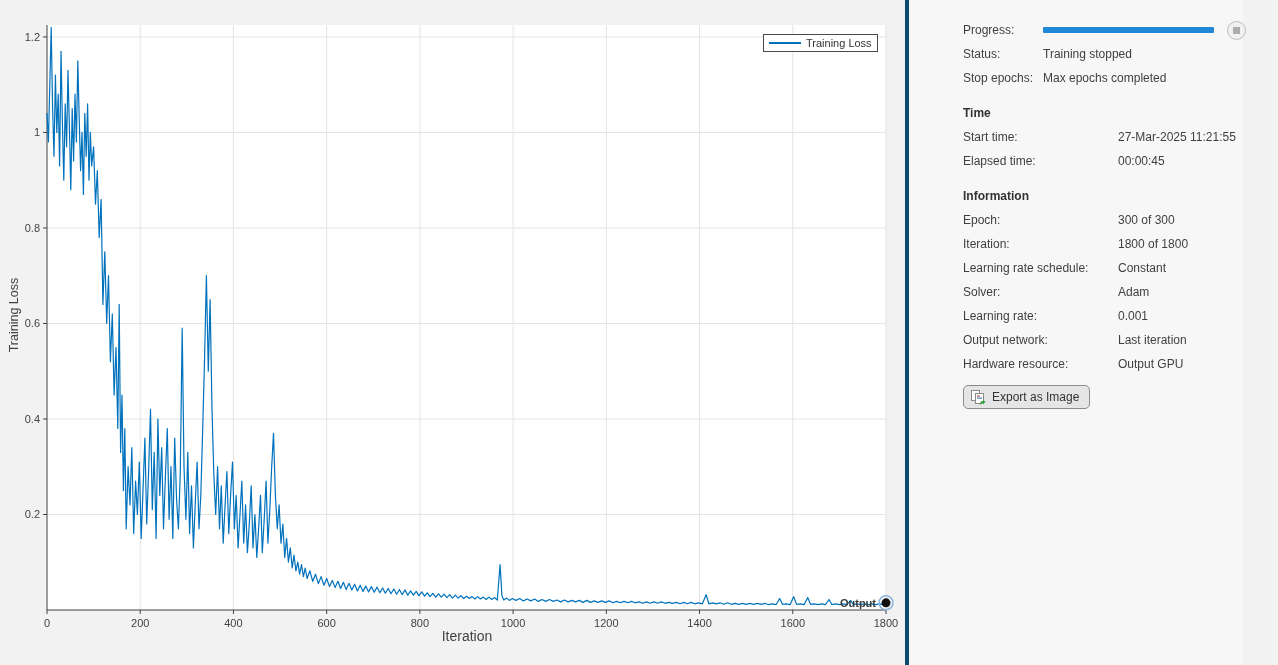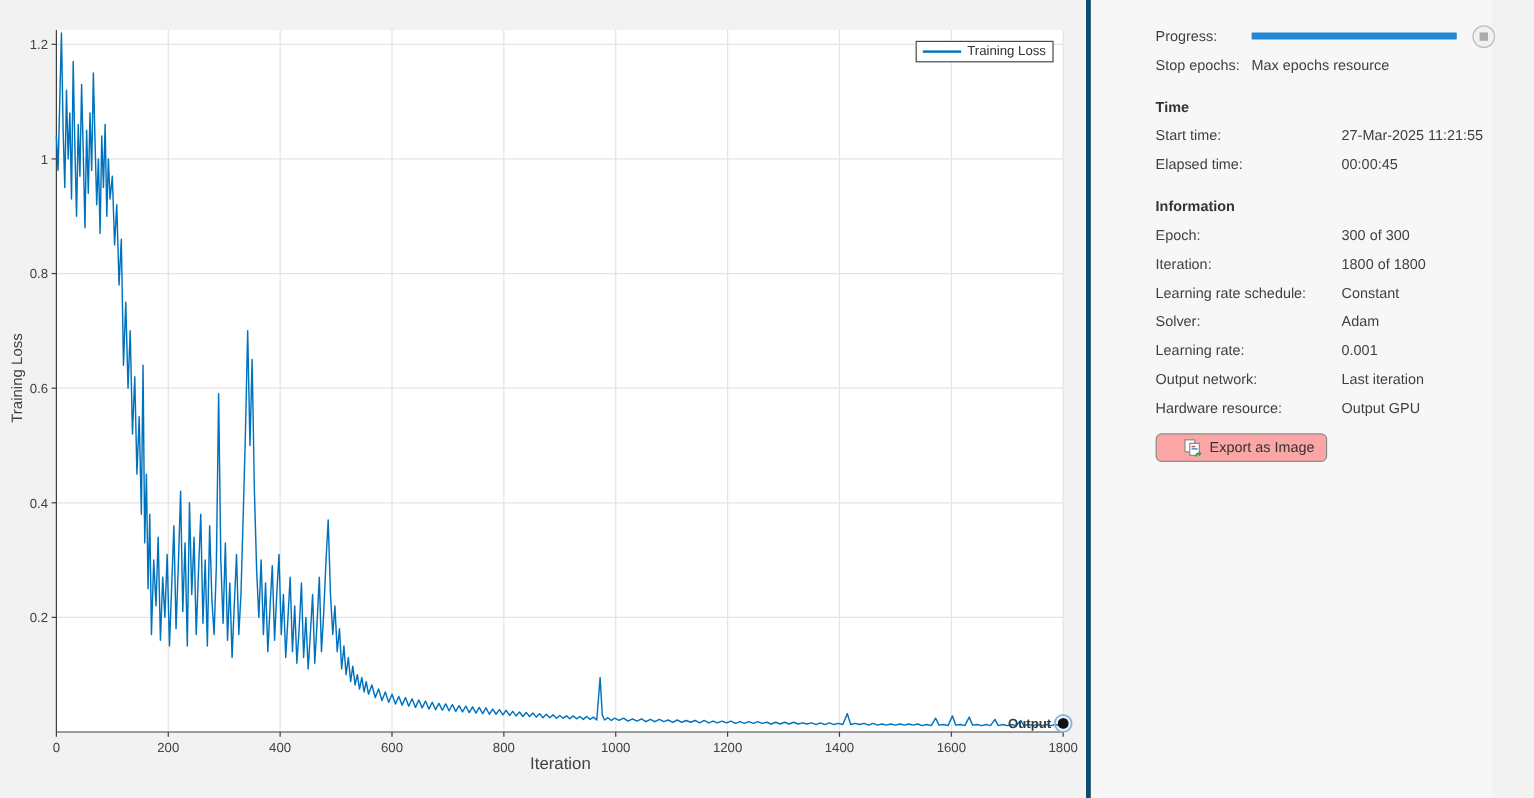--- a/index.html
+++ b/index.html
@@ -39,22 +39,22 @@
   .section-title{font-weight:bold;color:#333;margin:14px 0 3px;height:18px;line-height:18px}
   .progress-bar-track{width:171px;height:6px;background:#2088d6;border-radius:1px;overflow:hidden;flex:none}
   .progress-bar-fill{height:100%}
   .stop-btn{
     width:19px;height:19px;border-radius:50%;border:1.5px solid #bdbdbd;background:#f1f1f1;
     margin-left:13px;display:flex;align-items:center;justify-content:center;box-sizing:border-box;flex:none;
   }
   .stop-btn .sq{width:7px;height:7px;background:#acacac}
   .export-btn{
     margin-top:9px;display:inline-flex;align-items:center;gap:6px;
-    padding:3px 10px 3px 22px;border:1px solid #8c8c8c;border-radius:5px;
-    background:#fca5a5;font-size:12px;color:#333;cursor:default;
+    padding:3px 10px 3px 6px;border:1px solid #8c8c8c;border-radius:5px;
+    background:#e5e5e5;font-size:12px;color:#333;cursor:default;
     font-family:"Liberation Sans", sans-serif;
     text-align:center;
   }
 </style>
 </head>
 <body>
 
 <div class="chart-panel">
   <svg id="chart-svg" width="905" height="665">
       <rect x="47" y="25" width="839" height="585" fill="#ffffff"></rect>
@@ -125,24 +125,28 @@
   <div class="row">
     <span class="lbl">Progress:</span>
     <span class="progress-bar-track" style="background: rgb(32, 136, 214);">
       <span class="progress-bar-fill" id="progress-fill" style="width: 100%; background: rgb(32, 136, 214);"></span>
     </span>
     <span class="stop-btn">
       <span class="sq"></span>
     </span>
   </div>
 
+  <div class="row">
+    <span class="lbl">Status:</span>
+    <span class="val">Training stopped</span>
+  </div>
 
   <div class="row">
     <span class="lbl">Stop epochs:</span>
-    <span class="val">Max epochs resource</span>
+    <span class="val">Max epochs completed</span>
   </div>
 
   <div class="section-title">Time</div>
 
   <div class="row wide">
     <span class="lbl">Start time:</span>
     <span class="val">27-Mar-2025 11:21:55</span>
   </div>
   <div class="row wide">
     <span class="lbl">Elapsed time:</span>

